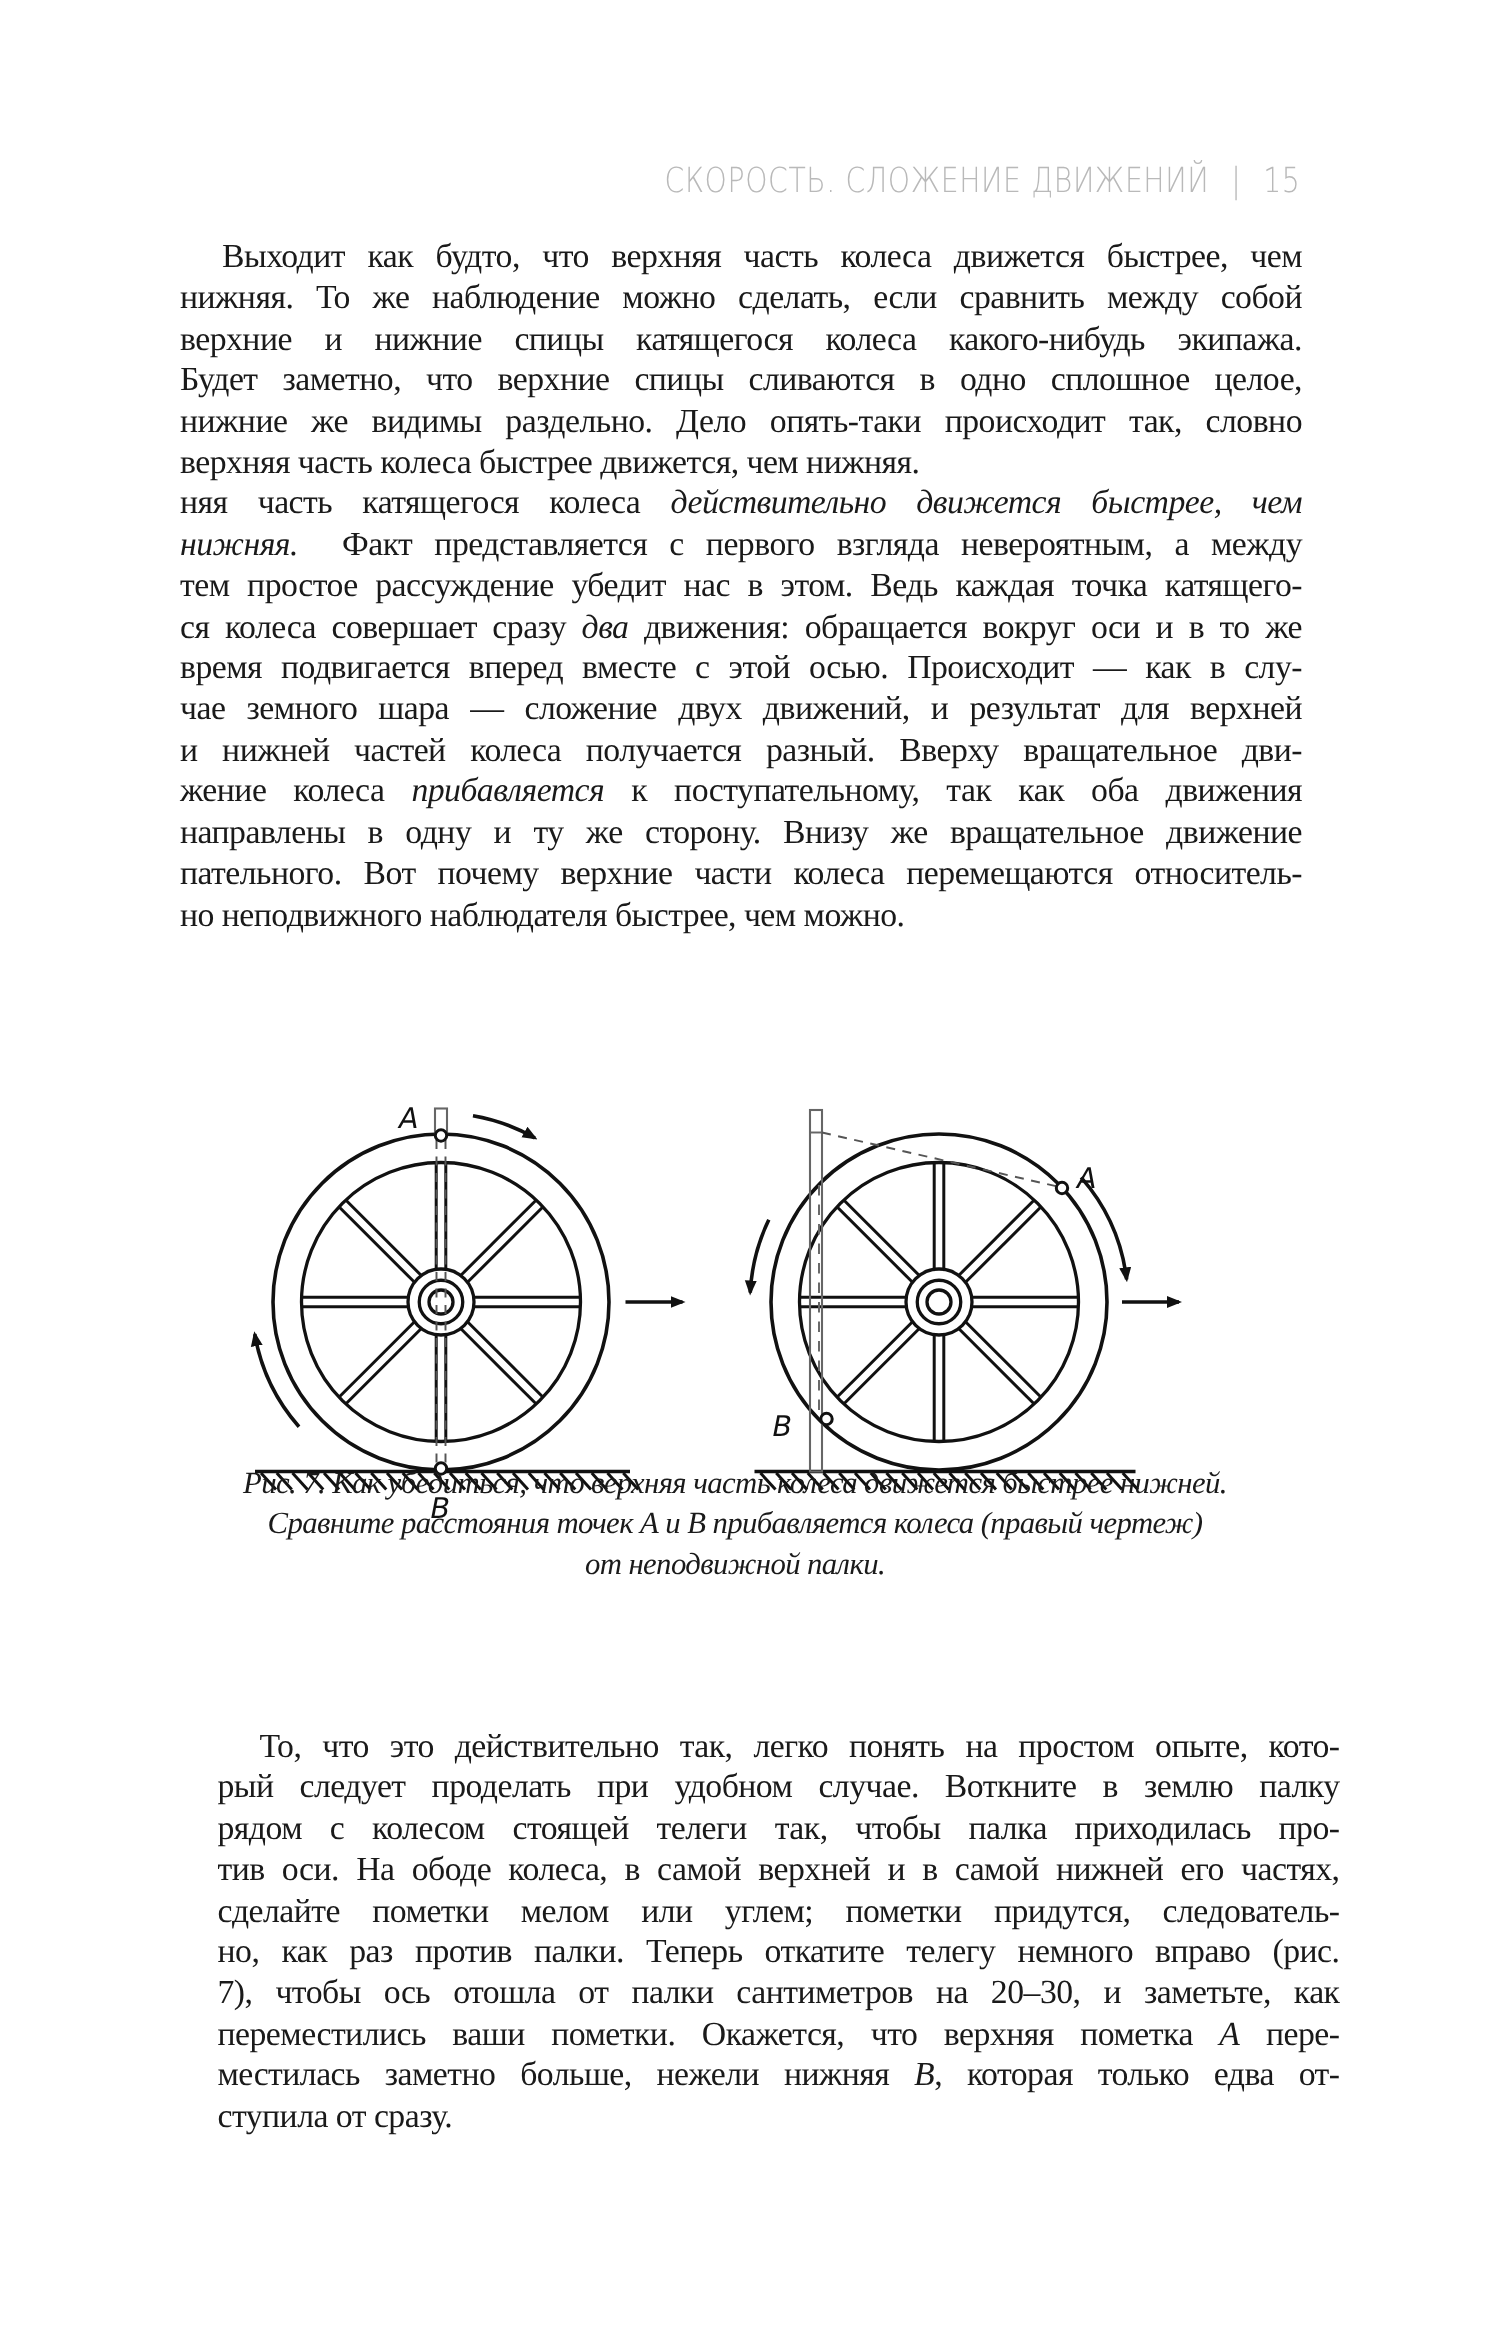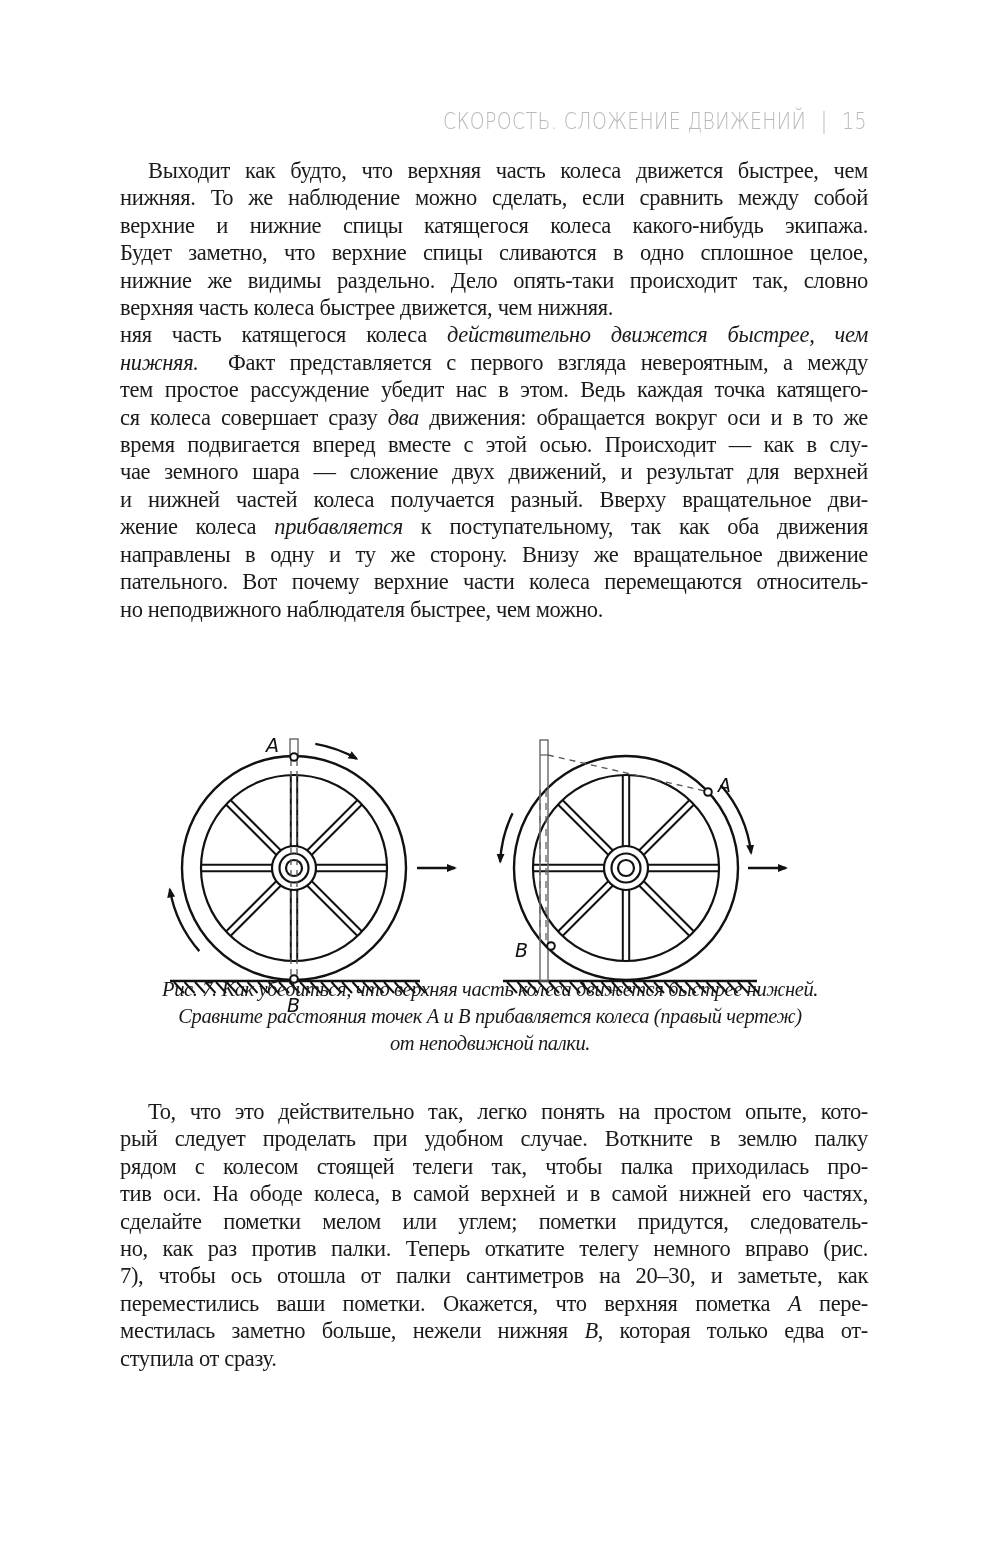--- a/index.html
+++ b/index.html
@@ -16,21 +16,21 @@
     font-family: "Liberation Serif", serif; font-size: 22.5px;
     line-height: 27.4px; color: #1a1a1a; text-align: justify;
     letter-spacing: -0.35px;
   }
   .page-text p { margin: 0; text-indent: 0; }
   .line { display: block; text-align: justify; text-align-last: justify; white-space: nowrap; }
   .line.last { text-align-last: left; }
   .line.indent { padding-left: 28px; }
   .ital { font-style: italic; }
   #block1 { top: 157px; }
-  #block2 { top: 1098px; }
+  #block2 { top: 1150px; margin-left: 25px; }
   .caption {
     position: absolute; left: 100px; width: 780px; top: 976px;
     font-family: "Liberation Serif", serif; font-style: italic;
     font-size: 20.5px; line-height: 27px; color: #1a1a1a; text-align: center;
     letter-spacing: -0.4px;
   }
   .caption span { display: block; white-space: nowrap; }
   svg#figure { position: absolute; left: 0; top: 0; }
   .lbl { font-family: "DejaVu Sans", sans-serif; font-style: italic; font-size: 19px; fill: #111; }
 </style>

